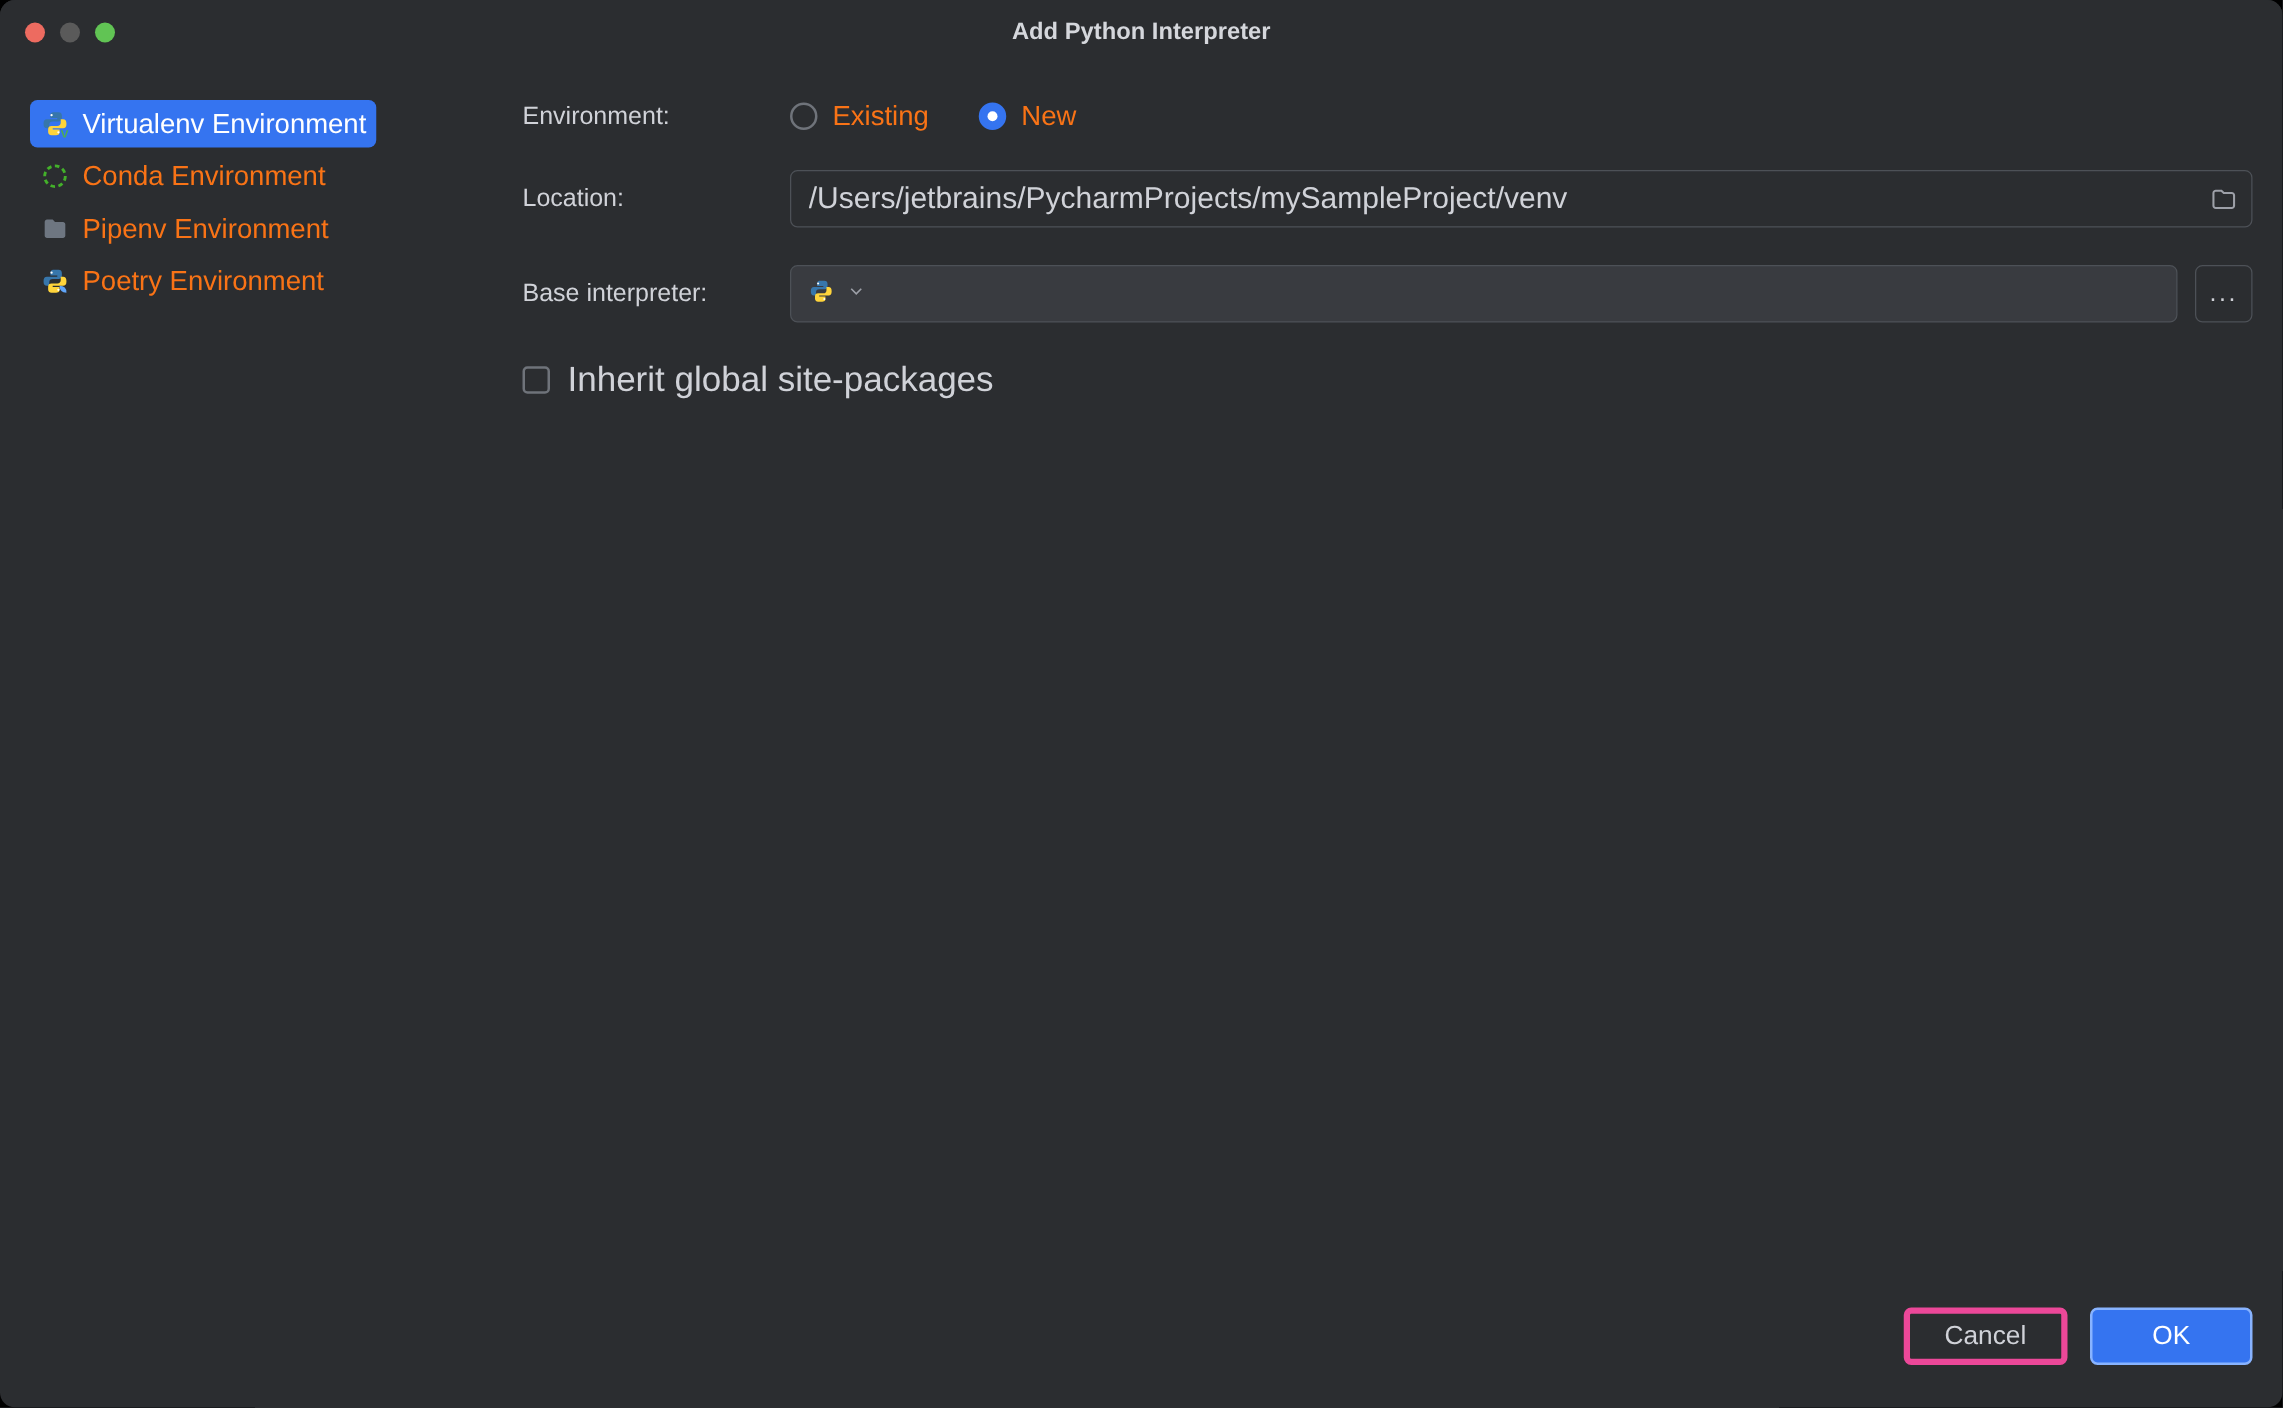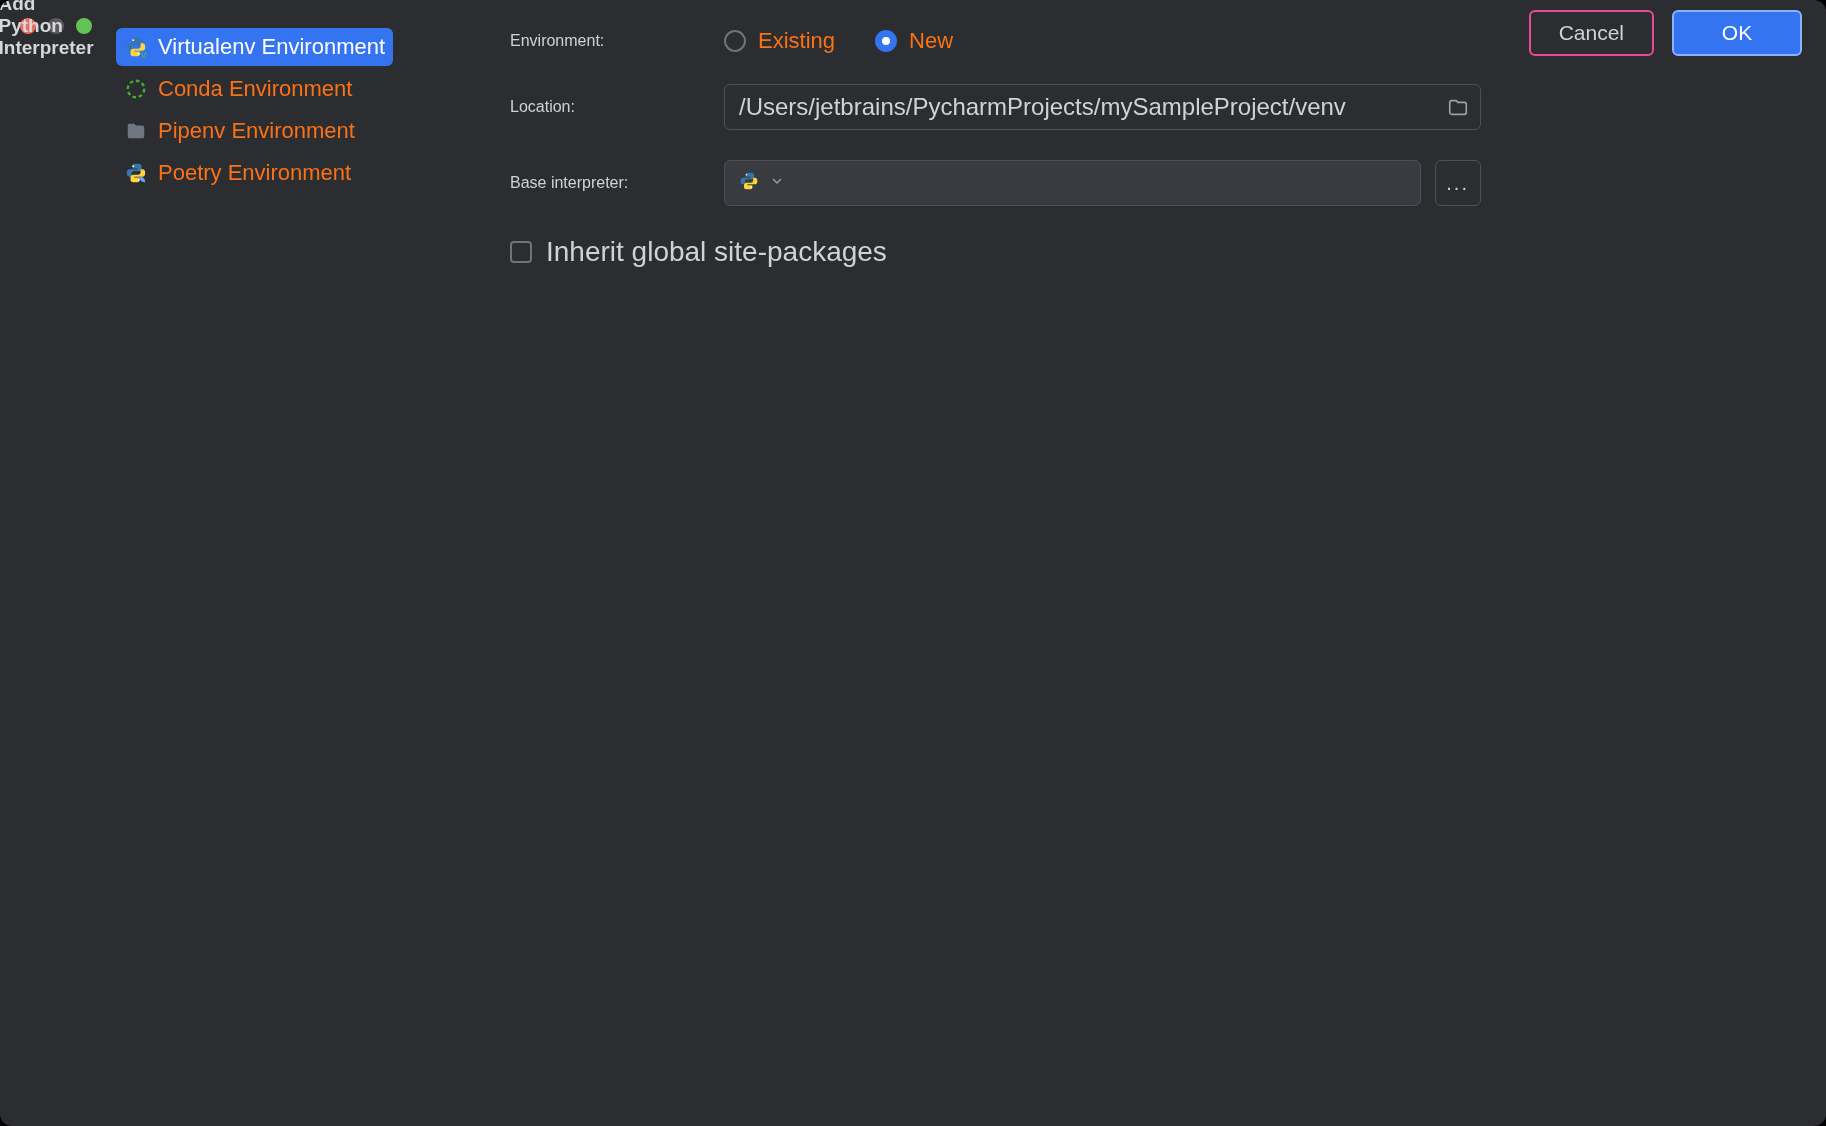--- a/index.html
+++ b/index.html
@@ -8,21 +8,21 @@
     background: #000;
     width: 1826px;
     height: 1126px;
     overflow: hidden;
   }
   .window {
     width: 1826px;
     height: 1126px;
     background: #2b2d30;
     display: flex;
-    flex-direction: row;
+    flex-direction: column;
     border-radius: 12px;
     overflow: hidden;
   }
   .titlebar {
     height: 52px;
     display: flex;
     align-items: center;
     position: relative;
     background: #2b2d30;
   }
@@ -88,21 +88,21 @@
     gap: 30px;
     padding-left: 24px;
   }
   .form-row {
     display: flex;
     align-items: center;
   }
   .form-label {
     width: 214px;
     color: #d0d2d8;
-    font-size: 16px;
+    font-size: 20px;
     flex-shrink: 0;
   }
   .radio-group {
     display: flex;
     gap: 40px;
     align-items: center;
   }
   .radio-option {
     display: flex;
     align-items: center;
@@ -229,21 +229,21 @@
     padding: 0 28px;
     border-radius: 6px;
     font-size: 21px;
     display: flex;
     align-items: center;
     justify-content: center;
     cursor: pointer;
   }
   .btn-cancel {
     background: #2b2d30;
-    border: 2px solid #ec4899;
+    border: 5px solid #ec4899;
     color: #d0d2d8;
   }
   .btn-ok {
     background: #3574f0;
     border: 2px solid #88b3ff;
     color: #ffffff;
     min-width: 130px;
   }
 </style>
 </head>

